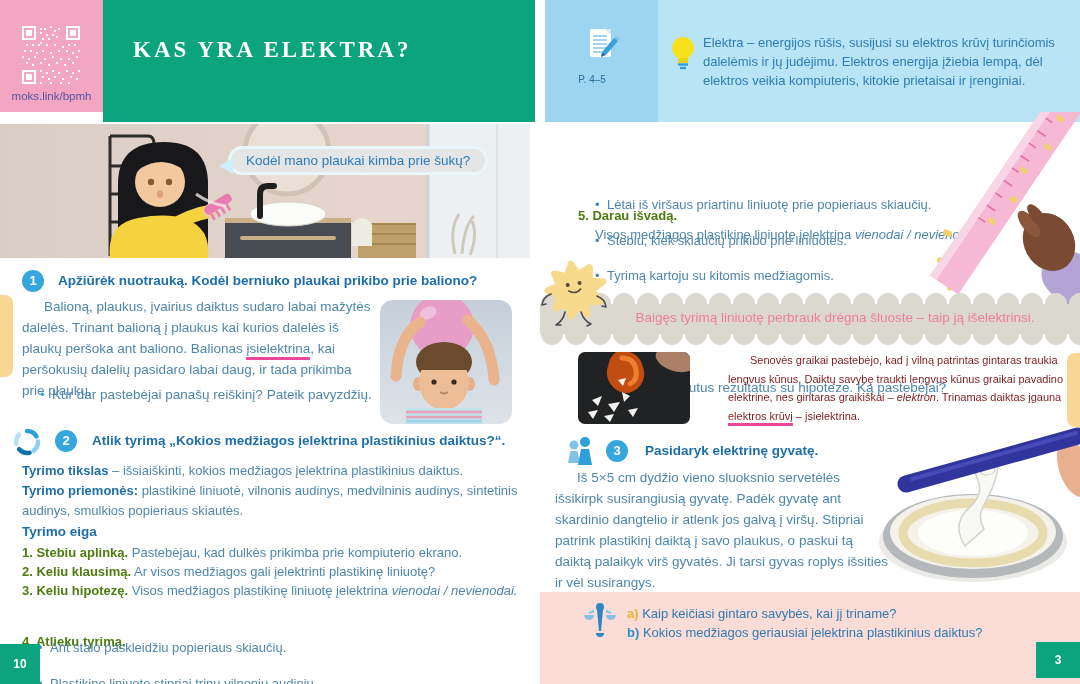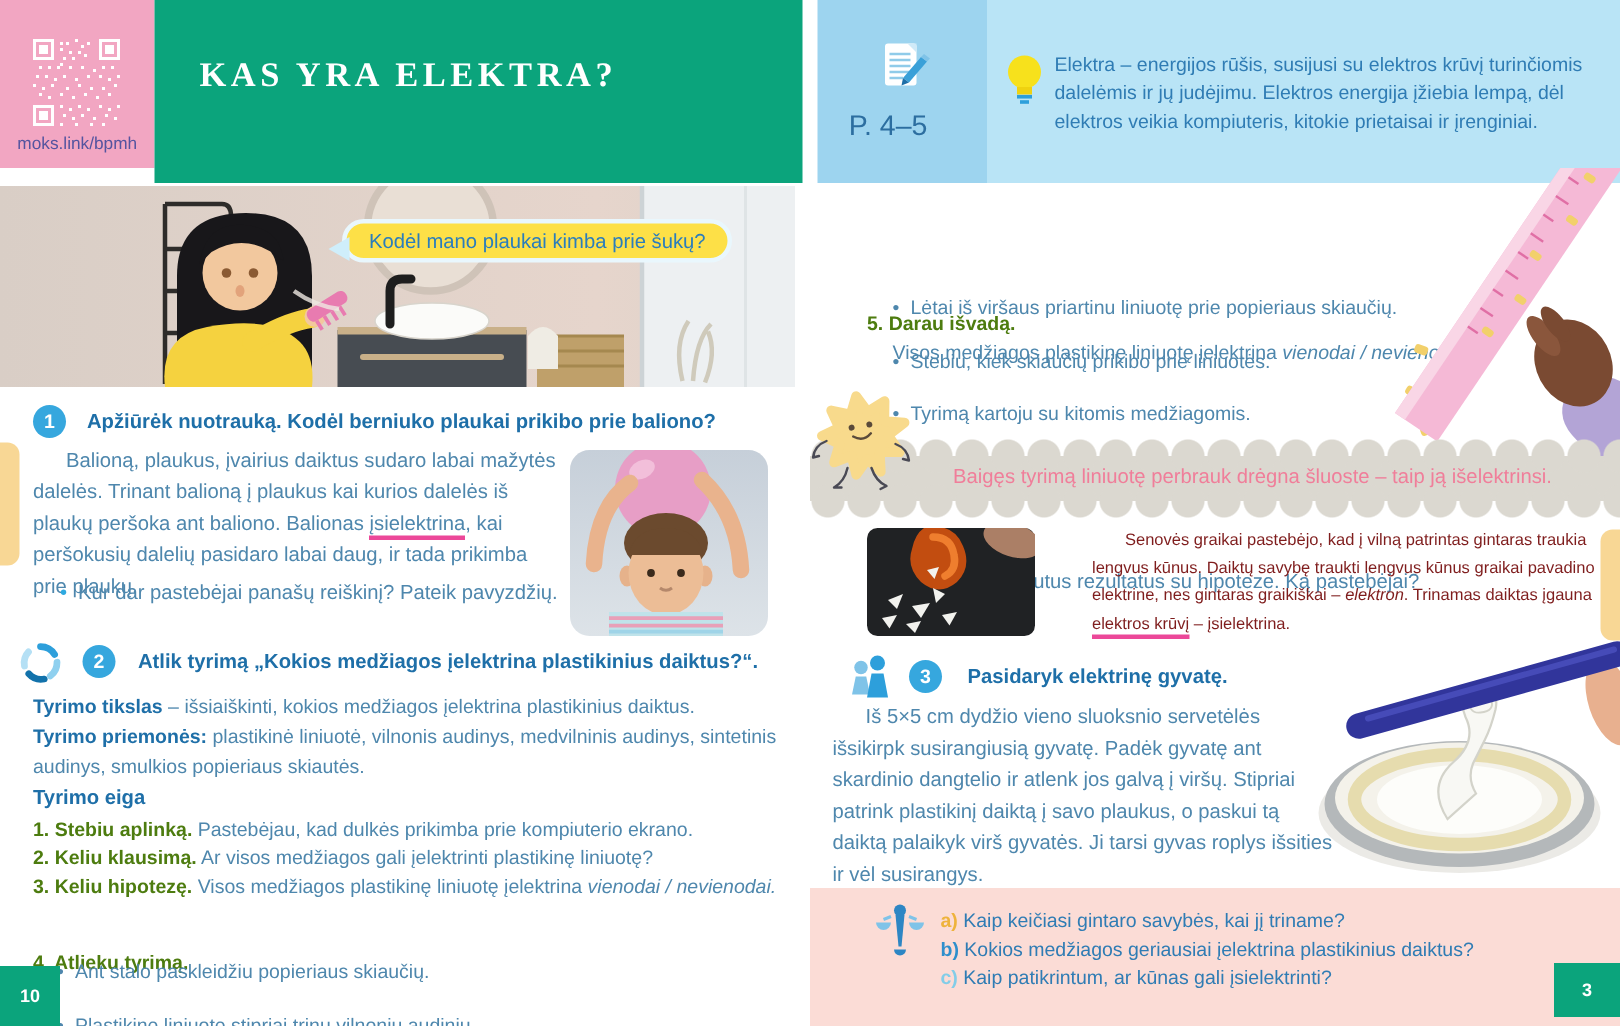--- a/index.html
+++ b/index.html
@@ -21,21 +21,21 @@
   
   #qrbox{left:0;top:0;width:103px;height:112px;background:#f2a6c2;}
   #qrgraphic{left:22px;top:26px;}
   #qrlink{left:0;top:90px;width:103px;text-align:center;color:#54549f;font-size:11.5px;}
   #titlebar{left:103px;top:0;width:432px;height:122px;background:#0ba47c;}
   #page-title{left:133px;top:37px;color:#ffffff;font-family:"Liberation Serif",serif;
               font-size:23px;font-weight:bold;letter-spacing:3px;}
 
   
   #bathroom{left:0;top:124px;width:530px;height:134px;}
-  #bubble{left:228px;top:146px;background:#fde047;border:3px solid #e9f7fd;border-radius:18px;
+  #bubble{left:228px;top:146px;background:#e5e5e5;border:3px solid #e9f7fd;border-radius:18px;
           padding:4px 15px;color:#2a7dbd;font-size:13.5px;z-index:4;}
   #bubble .tail{position:absolute;left:-12px;top:9px;width:0;height:0;
           border-top:8px solid transparent;border-bottom:8px solid transparent;
           border-right:14px solid #cfeefb;}
 
   
   .numcircle{width:22px;height:22px;border-radius:50%;background:#36a7de;color:#fff;
              text-align:center;line-height:22px;font-weight:bold;font-size:13px;}
   #s1-circle{left:22px;top:270px;}
   #s1-heading{left:58px;top:273px;width:450px;}
@@ -57,21 +57,21 @@
   #s2-step3{left:22px;top:581px;}
   #s2-step4{left:22px;top:600px;margin-top:32px;}
   #s2-b1{left:38px;top:617px;}
   #s2-b2{left:38px;top:634px;}
   #pagenum-left{left:0;top:644px;width:40px;height:40px;background:#0ba47c;color:#fff;
                 font-weight:bold;font-size:12px;text-align:center;line-height:40px;}
 
   
   #refbox{left:545px;top:0;width:113px;height:122px;background:#9dd4ef;}
   #ref-icon{left:585px;top:26px;}
-  #ref-text{left:545px;top:74px;width:94px;text-align:center;color:#2c6ea0;font-size:19px;}
+  #ref-text{left:545px;top:74px;width:94px;text-align:center;color:#2c6ea0;font-size:10px;}
   #defbox{left:658px;top:0;width:422px;height:122px;background:#b9e4f6;}
   #bulb-icon{left:670px;top:36px;}
   #def-text{left:703px;top:33px;width:368px;color:#2f7cb4;font-size:13px;line-height:19px;}
 
   
   .rbullet{font-size:13px;line-height:18px;color:#4e87ad;}
   #rb1{left:595px;top:137px;}
   #rb2{left:595px;top:155px;}
   #rb3{left:595px;top:172px;}
   #rb4{left:595px;top:189px;}
@@ -489,17 +489,16 @@
       <path d="M15,9 L21,9 L19,30 L17,30 z" fill="#2d86c4"></path>
       <path d="M14,32 a4,4 0 1 0 8,0 z" fill="#2d86c4"></path>
       <path d="M2,14 a5,5 0 0 0 10,0 z" fill="#7fc3e8"></path>
       <path d="M24,14 a5,5 0 0 0 10,0 z" fill="#7fc3e8"></path>
       <line x1="7" y1="12" x2="12" y2="10" stroke="#7fc3e8" stroke-width="2"></line>
       <line x1="29" y1="12" x2="24" y2="10" stroke="#7fc3e8" stroke-width="2"></line>
     </svg>
   </div>
   <div class="abs qline nowrap" id="qa"><span class="qlab-a">a)</span><span> Kaip keičiasi gintaro savybės, kai jį triname?</span></div>
   <div class="abs qline nowrap" id="qb"><span class="qlab-b">b)</span><span> Kokios medžiagos geriausiai įelektrina plastikinius daiktus?</span></div>
-  <div class="abs qline nowrap" id="qc"><span class="qlab-c">c)</span><span> Kaip patikrintum, ar kūnas gali įsielektrinti?</span></div>
 
   <div class="abs" id="pagenum-right">3</div>
 
 </div>
 
 </body></html>

